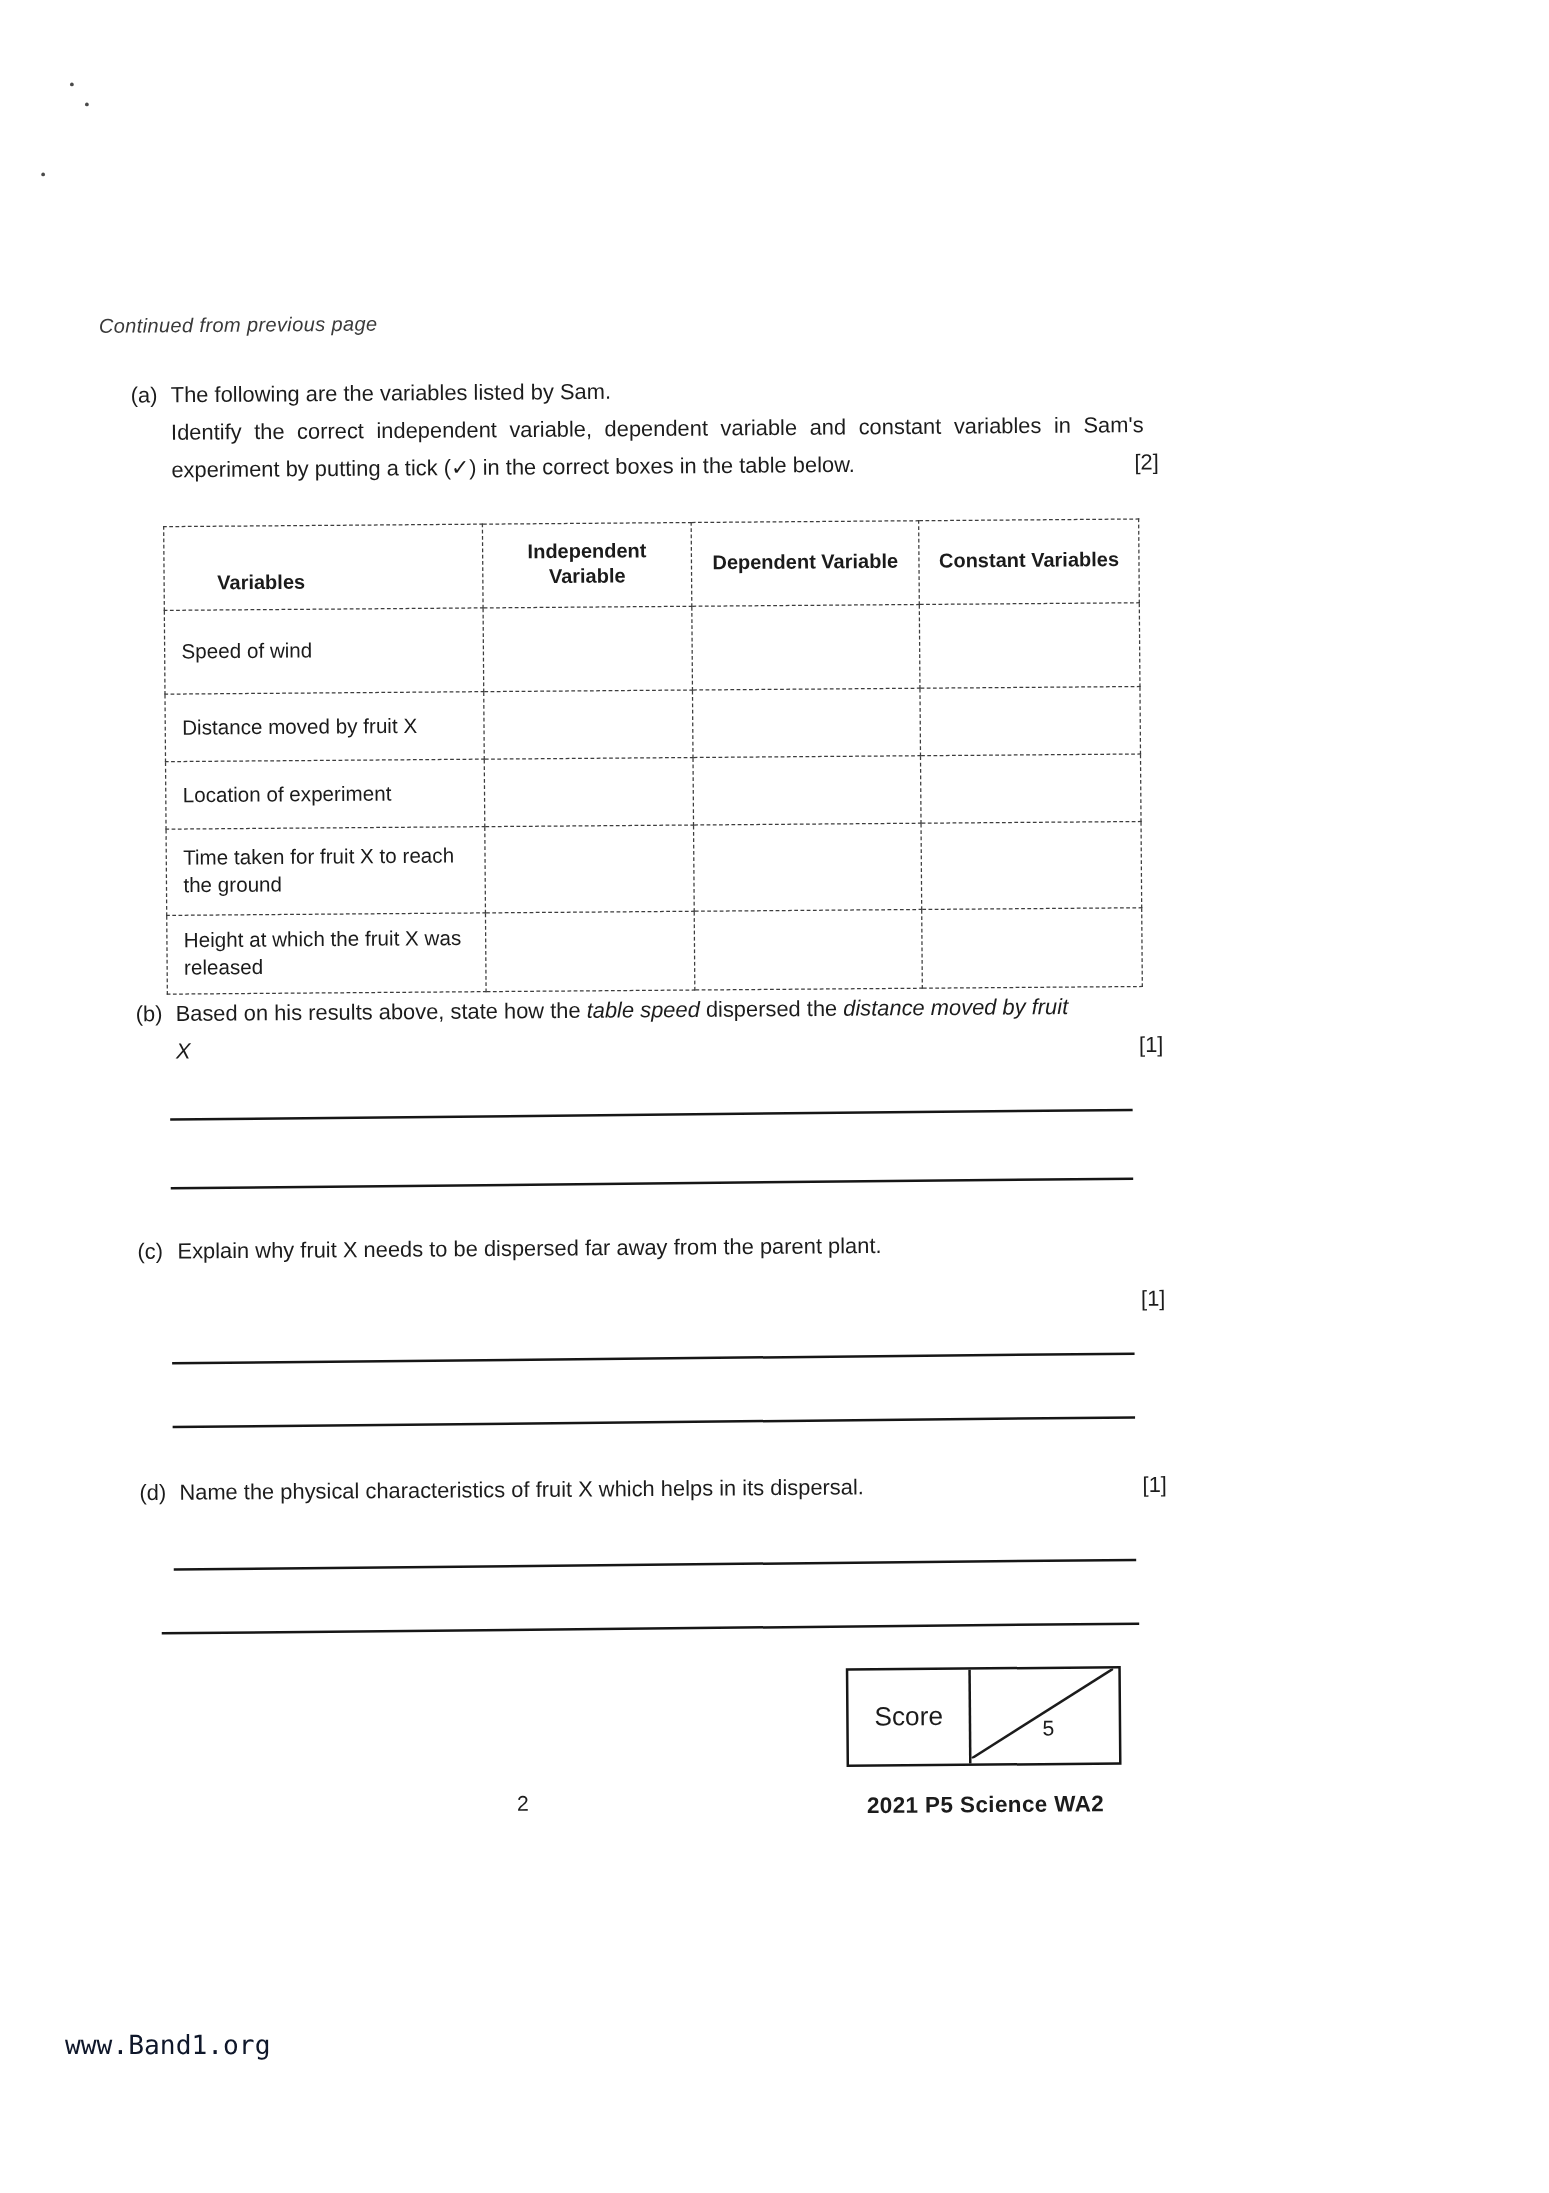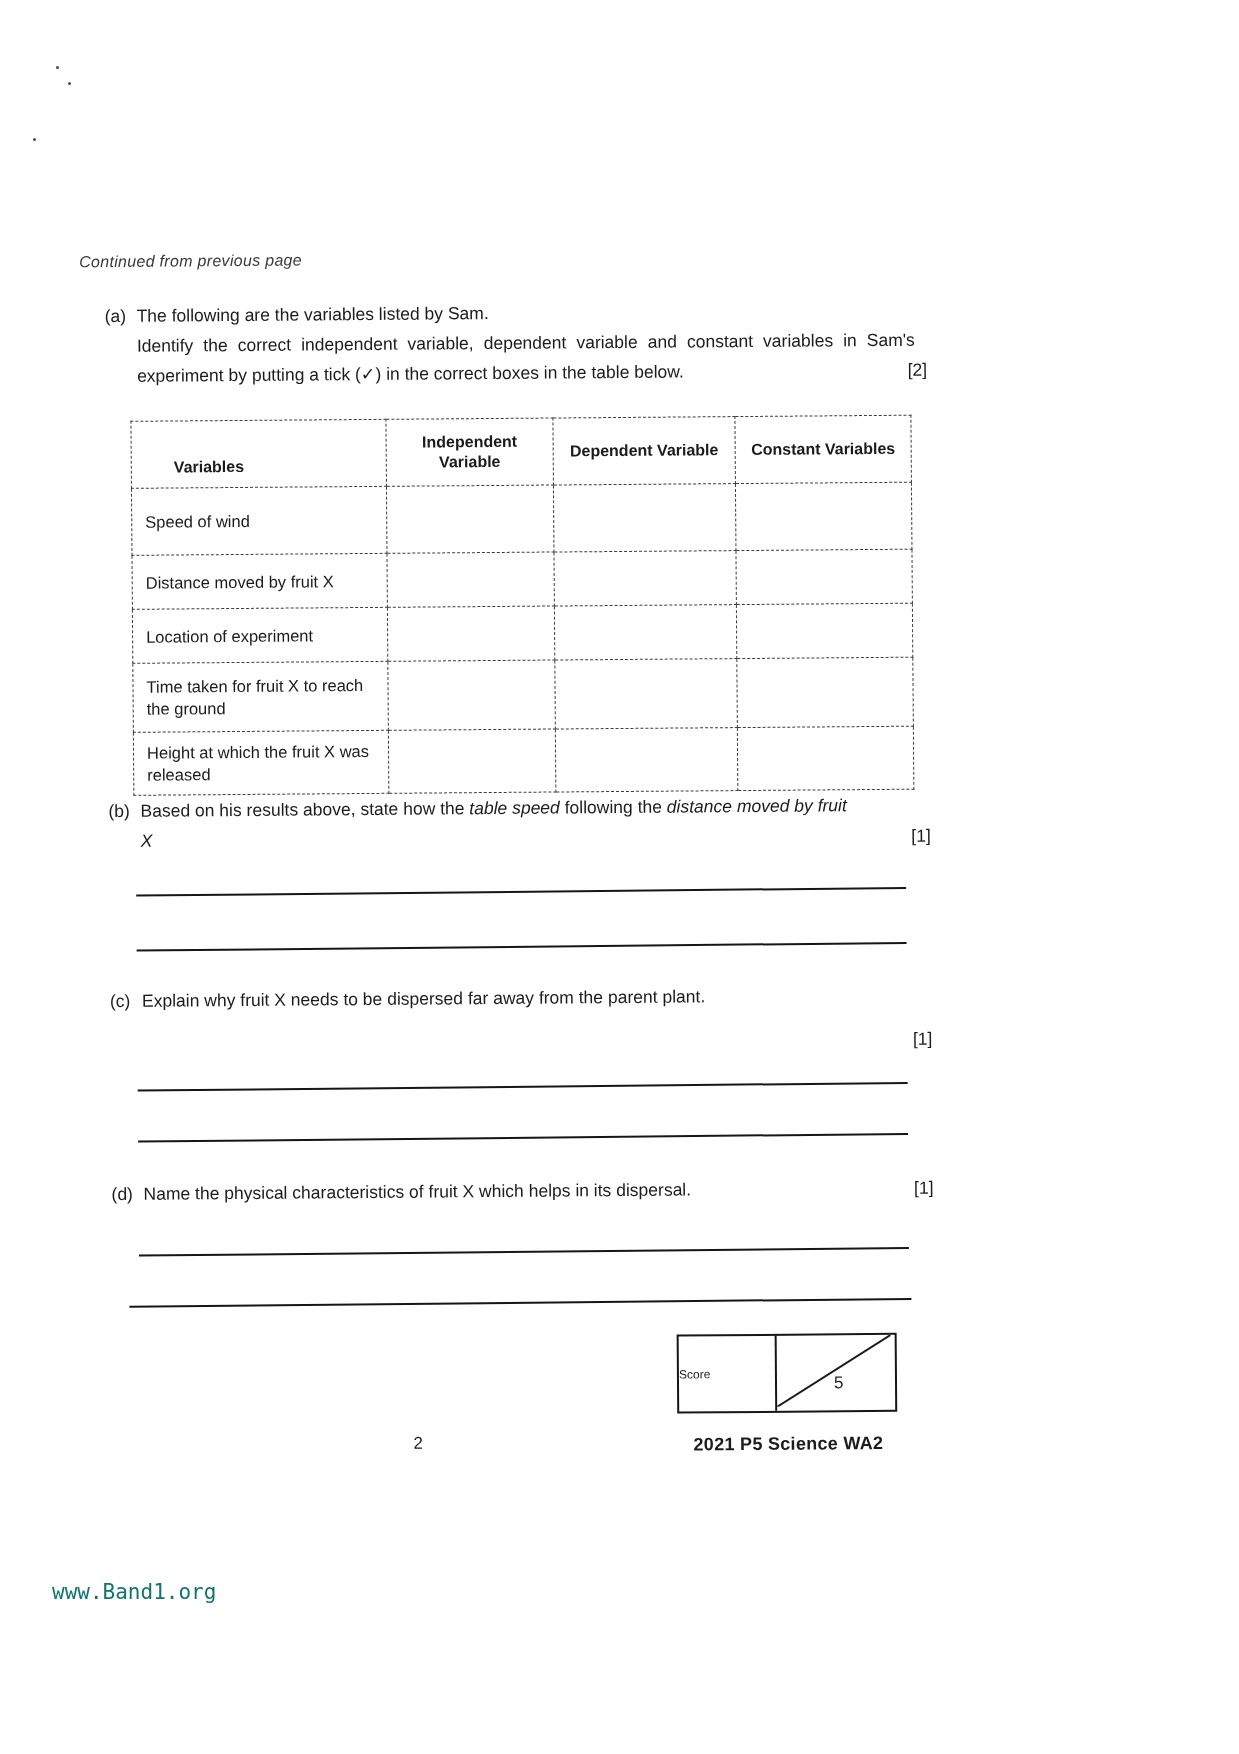--- a/index.html
+++ b/index.html
@@ -86,34 +86,34 @@
   .l-d2 { left: 125px; top: 1257px; width: 782px; }
 
   .score-box {
     position: absolute; left: 672px; top: 1291px;
     width: 216px; height: 75px;
     border: 2px solid #161616;
     display: flex;
   }
   .score-label-cell {
     width: 96px; border-right: 2px solid #161616;
-    display: flex; align-items: center; 
-    font-size: 12px;
+    display: flex; align-items: center; justify-content: center;
+    font-size: 21px;
   }
   .score-value-cell { position: relative; flex: 1; }
   .score-value-cell svg { position: absolute; left: 0; top: 0; }
   .score-total { position: absolute; left: 57px; top: 38px; font-size: 17px; }
 
   .pagenum { position: absolute; left: 408px; top: 1388px; font-size: 17px; }
   .doctitle { position: absolute; left: 688px; top: 1391px; font-size: 18px; font-weight: bold; letter-spacing: 0.3px; }
 
   .watermark {
-    position: absolute; left: 52px; top: 1536px;
+    position: absolute; left: 52px; top: 1580px;
     font-family: "DejaVu Sans Mono", monospace;
-    font-size: 21px; color: #0f766e;
+    font-size: 21px; color: #0f172a;
   }
   i { font-style: italic; }
 </style>
 </head>
 <body>
 
 <div class="page">
   <div class="speck s1"></div>
   <div class="speck s2"></div>
   <div class="speck s3"></div>
@@ -175,21 +175,21 @@
           <td>Height at which the fruit X was released</td>
           <td></td>
           <td></td>
           <td></td>
         </tr>
       </tbody>
     </table>
 
     <div class="question qb">
       <span class="qlabel">(b)</span>
-      <div class="qtext justify"><span>Based on his results above, state how the </span><i>table speed</i><span> following the </span><i>distance moved by fruit</i><br><i>X</i></div>
+      <div class="qtext justify"><span>Based on his results above, state how the </span><i>table speed</i><span> dispersed the </span><i>distance moved by fruit</i><br><i>X</i></div>
       <span class="marks">[1]</span>
     </div>
 
     <div class="ans-line l-b1"></div>
     <div class="ans-line l-b2"></div>
 
     <div class="question qc">
       <span class="qlabel">(c)</span>
       <div class="qtext">Explain why fruit X needs to be dispersed far away from the parent plant.</div>
       <span class="marks">[1]</span>

